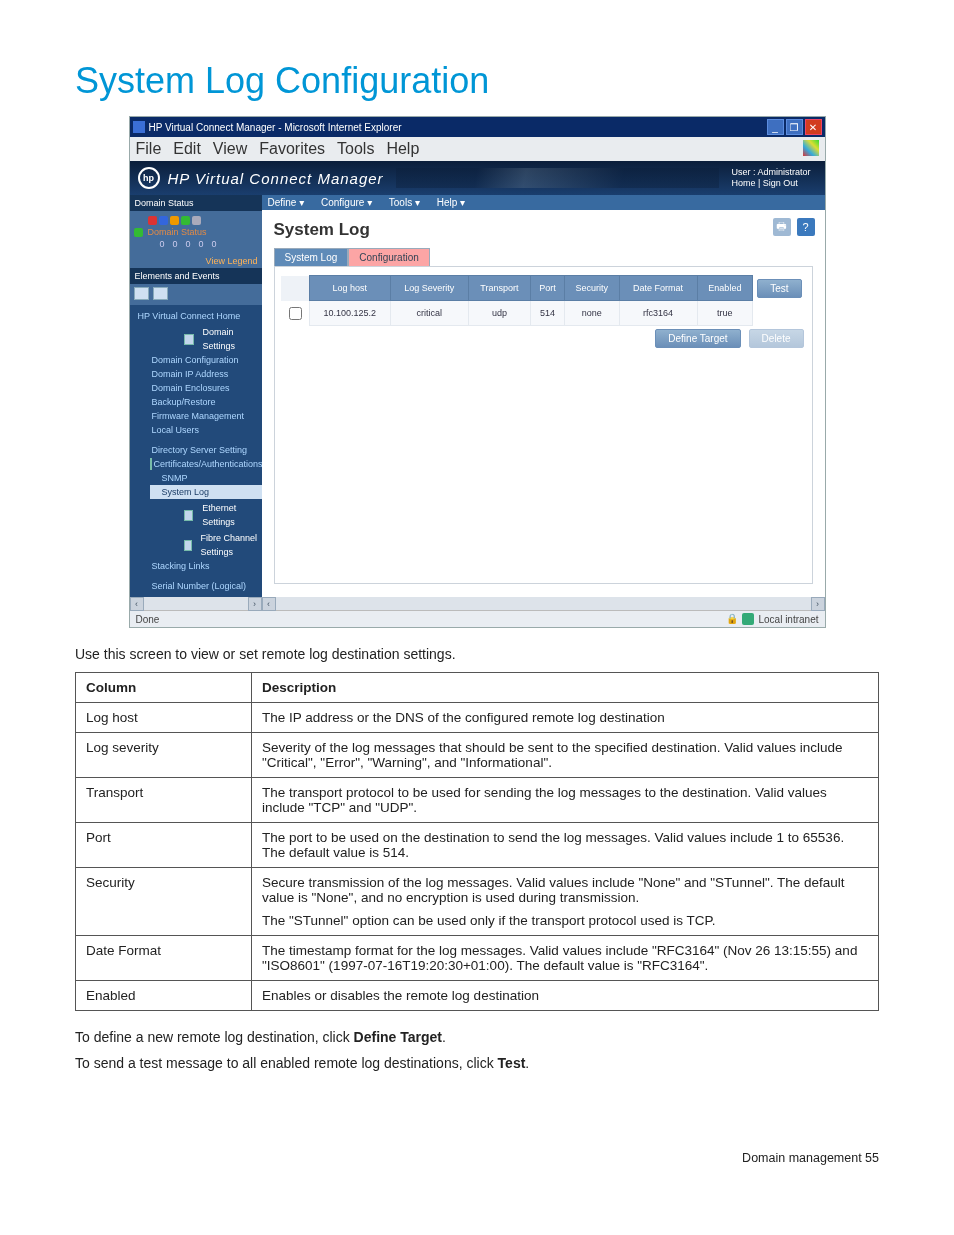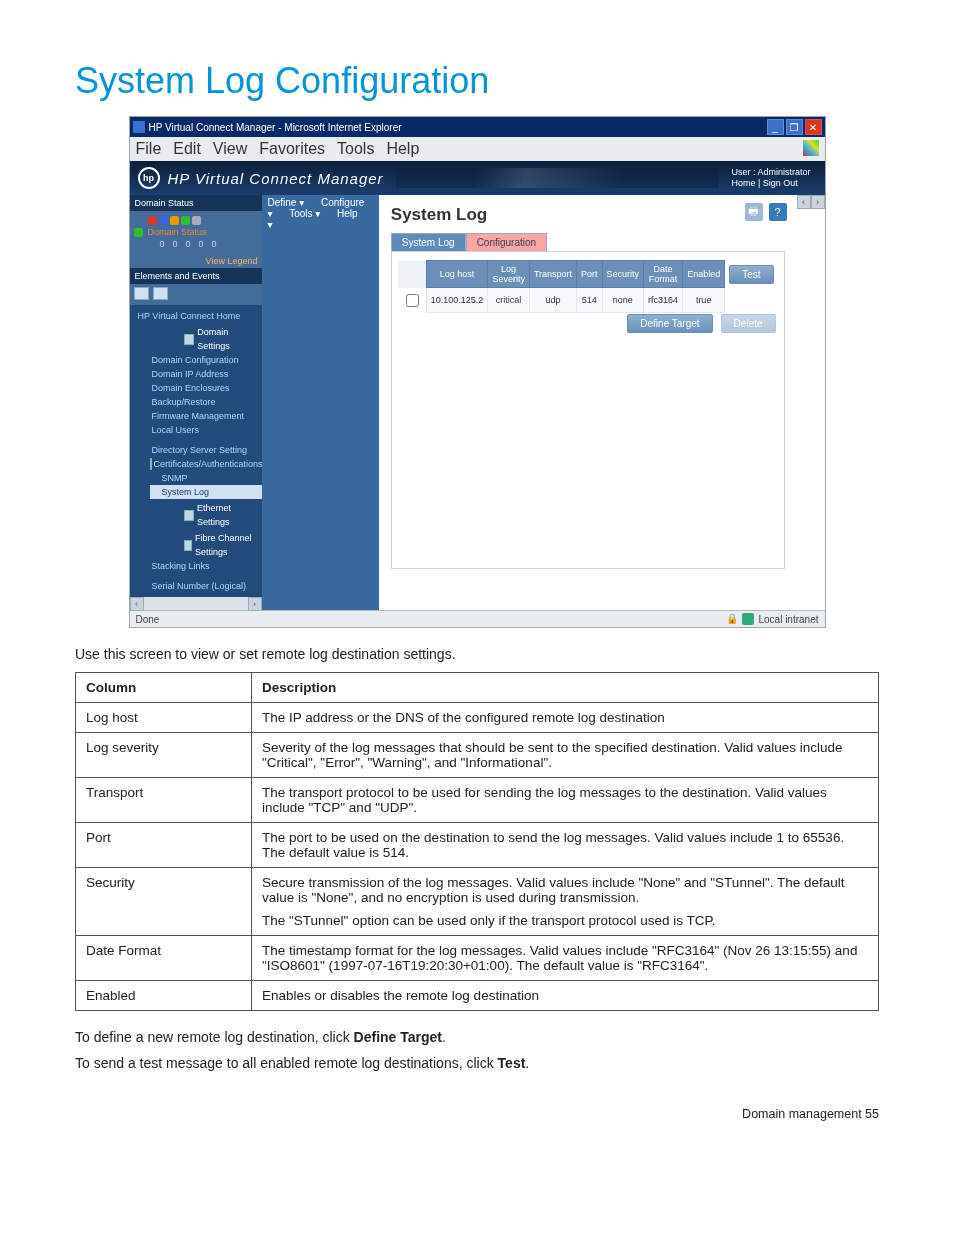--- a/index.html
+++ b/index.html
@@ -65,27 +65,27 @@
   .status-row { display:flex; align-items:center; gap:2px; margin-bottom:2px;}
   .status-badge { width:9px; height:9px; border-radius:2px;}
   .b-red{background:#d33;} .b-blue{background:#36d;} .b-orange{background:#e90;} .b-green{background:#3b3;} .b-grey{background:#aab;}
   .status-label { color:#e28a45; font-size:9px; margin:0 3px;}
   .legend-link { text-align:right; padding:2px 4px; color:#ffb357; font-size:9px; background:#446c9a;}
   .toggle-row{padding:3px 4px; background:#446c9a;}
   .toggle-btn{display:inline-block;width:13px;height:11px;background:#cfe0f2;border:1px solid #8ab;margin-right:2px;}
   .nav-tree { padding:4px 0 4px 6px; line-height:14px; overflow:hidden;}
   .nav-tree a { color:#aed7ff; text-decoration:none; display:block; padding:0 2px;}
   .nav-tree a.active { background:#cfe0f2; color:#1c3d66;}
-  .nav-tree .grp { color:#fff; display:flex; align-items:center; gap:3px; margin-top:2px;margin-left:48px;}
+  .nav-tree .grp { color:#fff; display:flex; align-items:center; gap:9px; margin-top:2px;margin-left:48px;}
   .nav-tree .sq { width:9px;height:9px;background:#c2d6ec;border:1px solid #7ba; }
   .nav-tree .indent { padding-left:14px;}
   .scroll-x-nav { height:13px; background:#dde3ea; display:flex; align-items:center; }
   .scroll-x-nav .sbtn{width:12px;height:12px;background:#cbd3dd;border:1px solid #9ab;display:flex;align-items:center;justify-content:center;font-size:9px;color:#456;}
   .scroll-x-nav .track{flex:1;height:12px;background:#dde3ea;}
-  .right-col { flex:1; display:flex; flex-direction:row; background:#fff;}
+  .right-col { flex:1; display:flex; flex-direction:column; background:#fff;}
   .app-menubar { background:#386aa0; color:#fff; padding:2px 6px; font-size:10px;}
   .app-menubar span { margin-right:14px; }
   .content { flex:1; padding:10px 12px 0 12px; position:relative;}
   .content-h { font-size:17px; color:#333; margin:0 0 8px 0;}
   .top-icons { position:absolute; top:8px; right:10px; display:flex; gap:6px;}
   .sq-icon { width:18px;height:18px;background:#3b79bd;border-radius:2px;display:flex;align-items:center;justify-content:center;color:#fff;font-size:11px;}
   .sq-icon.light { background:#9fb9d4; }
   .tabs-row { display:flex; gap:0;}
   .tab { padding:3px 10px; font-size:10px; border:1px solid #9ab; background:#fca5a5; color:#345; border-bottom:none;}
   .tab.active { background:#5f8bb8; color:#fff; }
@@ -111,21 +111,21 @@
   .lock-ico::before{content:"\1F512"; font-size:10px; color:#c9a227;}
   .body-text { font-size: 14px; color:#222; margin:10px 0;}
   table.def-table {
     width:100%; border-collapse:collapse; font-size:13.5px; color:#222;
     margin: 6px 0 18px 0;
   }
   table.def-table th, table.def-table td {
     border:1px solid #555; padding:7px 10px; text-align:left; vertical-align:top;
   }
   table.def-table th { font-weight:bold; }
-  .footer { font-size:12.5px; color:#222; text-align:right; margin-top:36px;}
+  .footer { font-size:12.5px; color:#222; text-align:right; margin-top:80px;}
 </style>
 </head>
 <body>
 
 <div class="page">
   <h1>System Log Configuration</h1>
 
   <div class="screenshot-frame">
     <div class="titlebar">
       <span class="ie-icon"></span>

